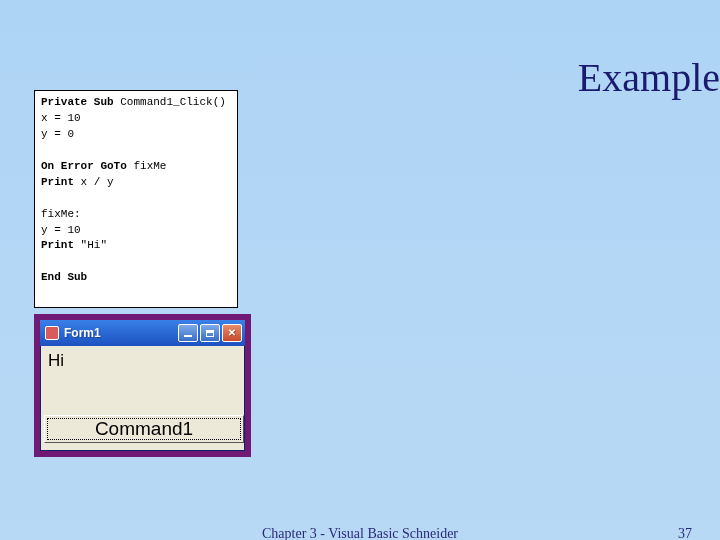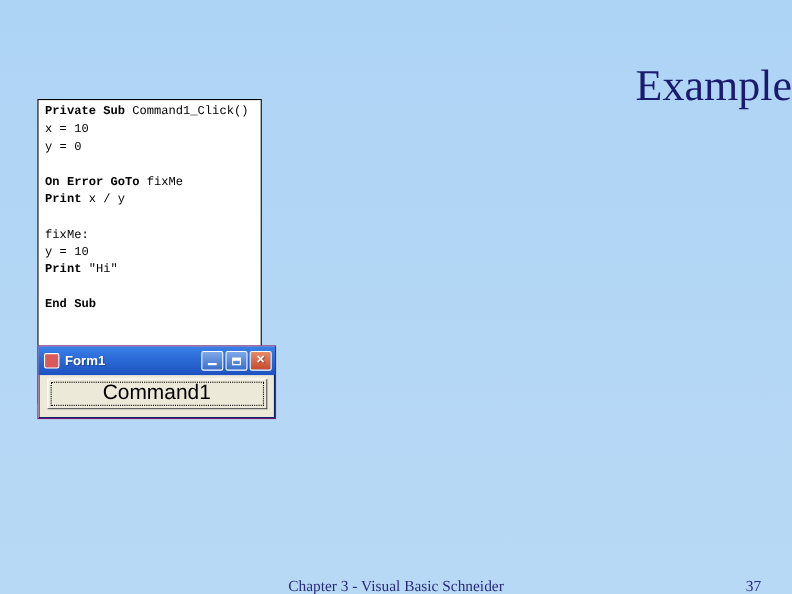--- a/index.html
+++ b/index.html
@@ -19,38 +19,38 @@
     font-family: "Times New Roman", serif;
     font-size: 40px;
     color: #1a1a6e;
     font-weight: normal;
   }
   .code-panel {
     position: absolute;
     top: 90px;
     left: 34px;
     width: 204px;
-    height: 277px;
+    height: 218px;
     background: #fff;
     border: 1px solid #000;
     padding: 4px 6px;
     font-family: "Courier New", monospace;
     font-size: 11px;
     line-height: 1.45;
     color: #000;
     white-space: pre;
   }
   .code-panel b { font-weight: bold; }
   .form-window {
     position: absolute;
     top: 314px;
     left: 34px;
     width: 217px;
     background: #ece9d8;
-    border: 1px solid #701a75;
+    border: 6px solid #701a75;
     box-shadow: 0 0 0 1px #0a246a inset;
   }
   .titlebar {
     height: 26px;
     background: linear-gradient(to bottom, #3a80e8 0%, #2b6ad6 45%, #1d52c0 100%);
     display: flex;
     align-items: center;
     padding: 0 3px 0 5px;
     color: #fff;
     font-size: 12px;
@@ -163,20 +163,21 @@
         </div>
       <div class="win-btn max" title="Maximize">
           <div class="max-glyph"></div>
         </div>
       <div class="win-btn close" title="Close">
           <span>✕</span>
         </div>
     </div>
   </div>
   <div class="form-client">
+    <div class="output-text">Hi</div>
     <div class="cmd-btn">Command1</div>
   </div>
 </div>
 
 <div class="footer">
   <div class="footer-center">Chapter 3 - Visual Basic    Schneider</div>
   <div class="footer-right">37</div>
 </div>
 
 </body></html>

